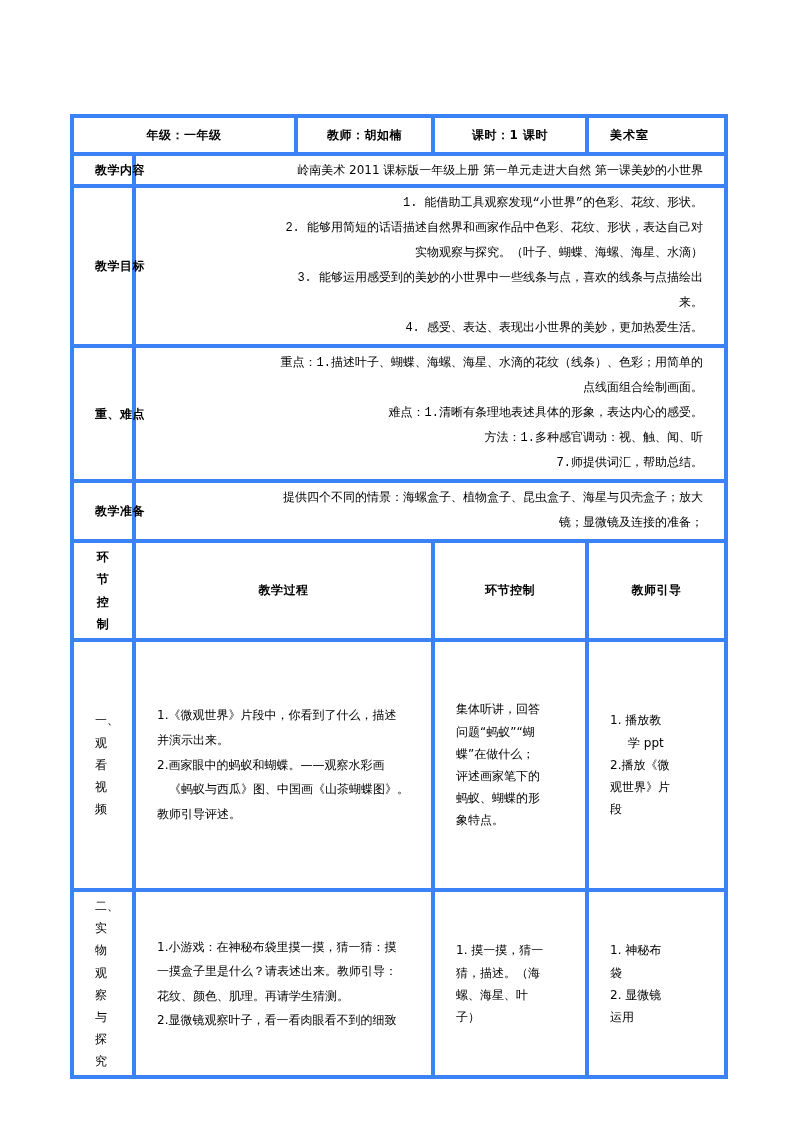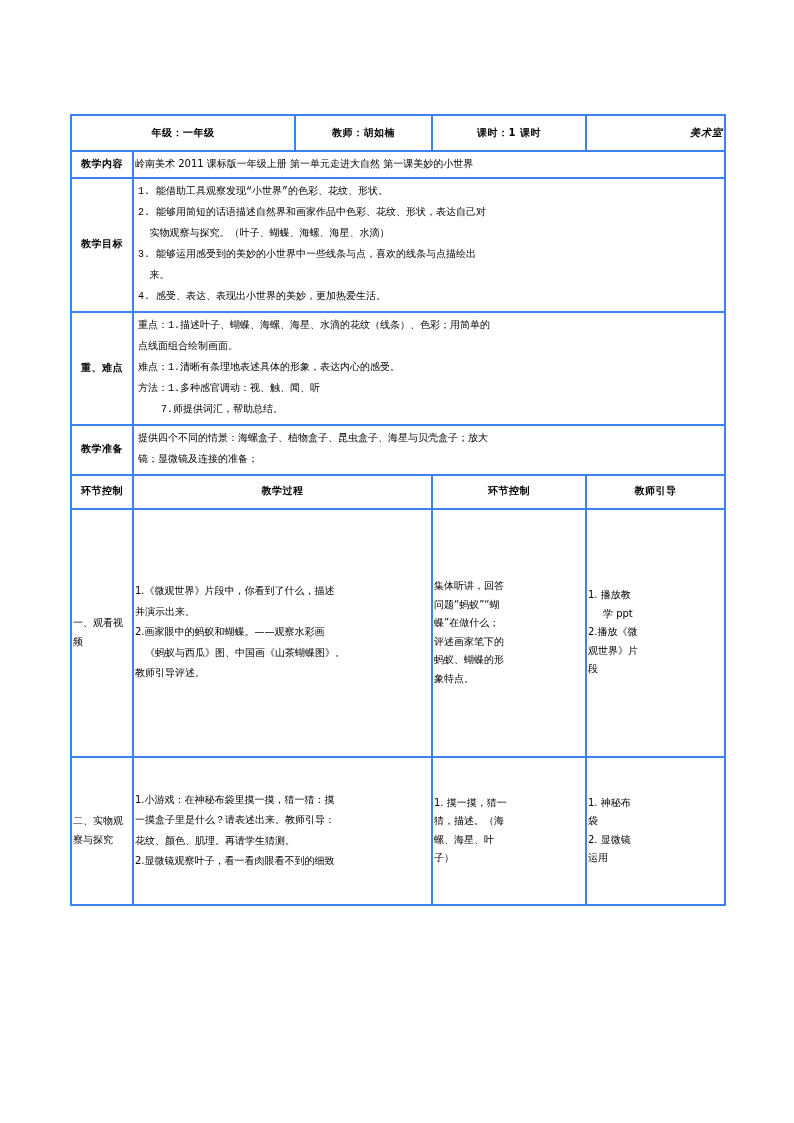--- a/index.html
+++ b/index.html
@@ -28,60 +28,59 @@
   table.lesson {
     position: absolute;
     left: 70px;
     top: 114px;
     width: 654px;
     border-collapse: collapse;
     table-layout: fixed;
   }
 
   table.lesson td {
-    border: 2px solid #3b82f6;
-    padding: 3px 1px;
-    vertical-align: middle;
-    font-size: 10px;
+    border: 4px solid #3b82f6;
+    padding: 3px 21px;
+    vertical-align: middle;
+    font-size: 12px;
     line-height: 1.85;
     word-break: break-all;
   }
 
   
   col.c1 { width: 62px; }
   col.c2 { width: 162px; }
   col.c3 { width: 137px; }
   col.c4 { width: 154px; }
   col.c5 { width: 139px; }
 
   .hdr-cell {
     text-align: center;
     font-weight: bold;
     font-size: 15px;
     height: 28px;
     letter-spacing: 0.5px;
   }
   .hdr-room {
-    text-align: right;
-    font-weight: bold;
-    font-style: italic;
+    text-align: left;
+    font-weight: bold;
     font-size: 15px;
     letter-spacing: 1px;
   }
 
   .label-cell {
     text-align: center;
     font-weight: bold;
     font-size: 14.5px;
     white-space: nowrap;
     letter-spacing: 0.5px;
   }
 
   .body-cell {
-    text-align: left;
+    text-align: right;
     vertical-align: top;
     padding-top: 6px;
     padding-bottom: 6px;
   }
 
   .body-cell p {
     margin: 0 0 1px 3px;
     line-height: 2.0;
     font-family: Liberation Mono, monospace;
   }

